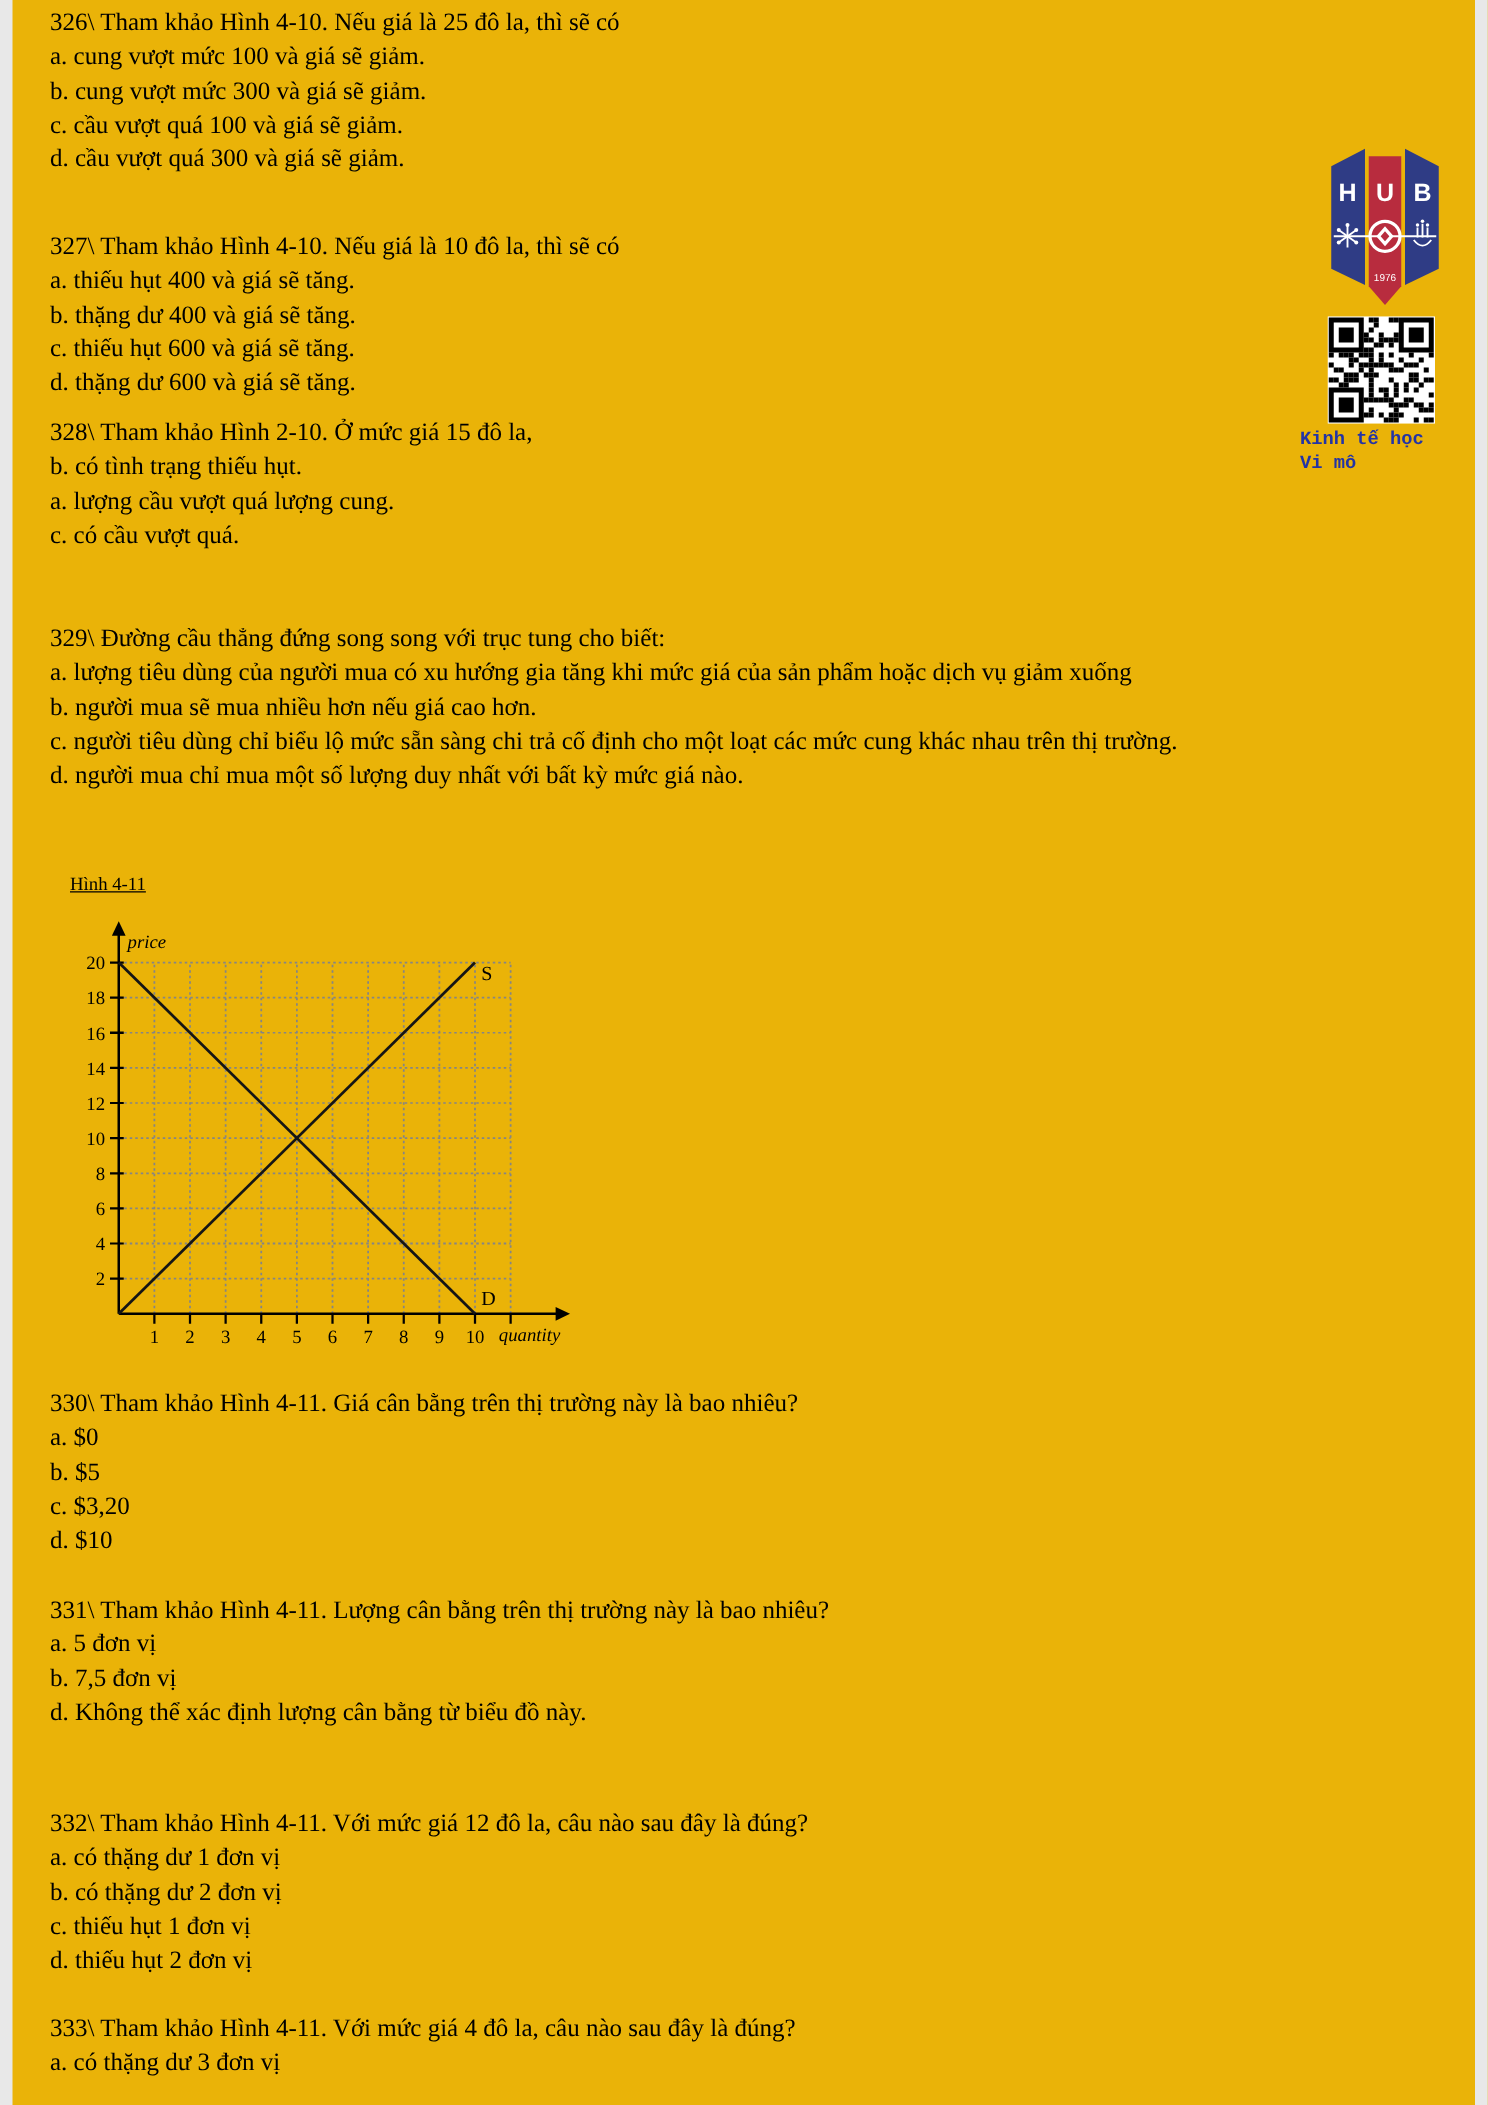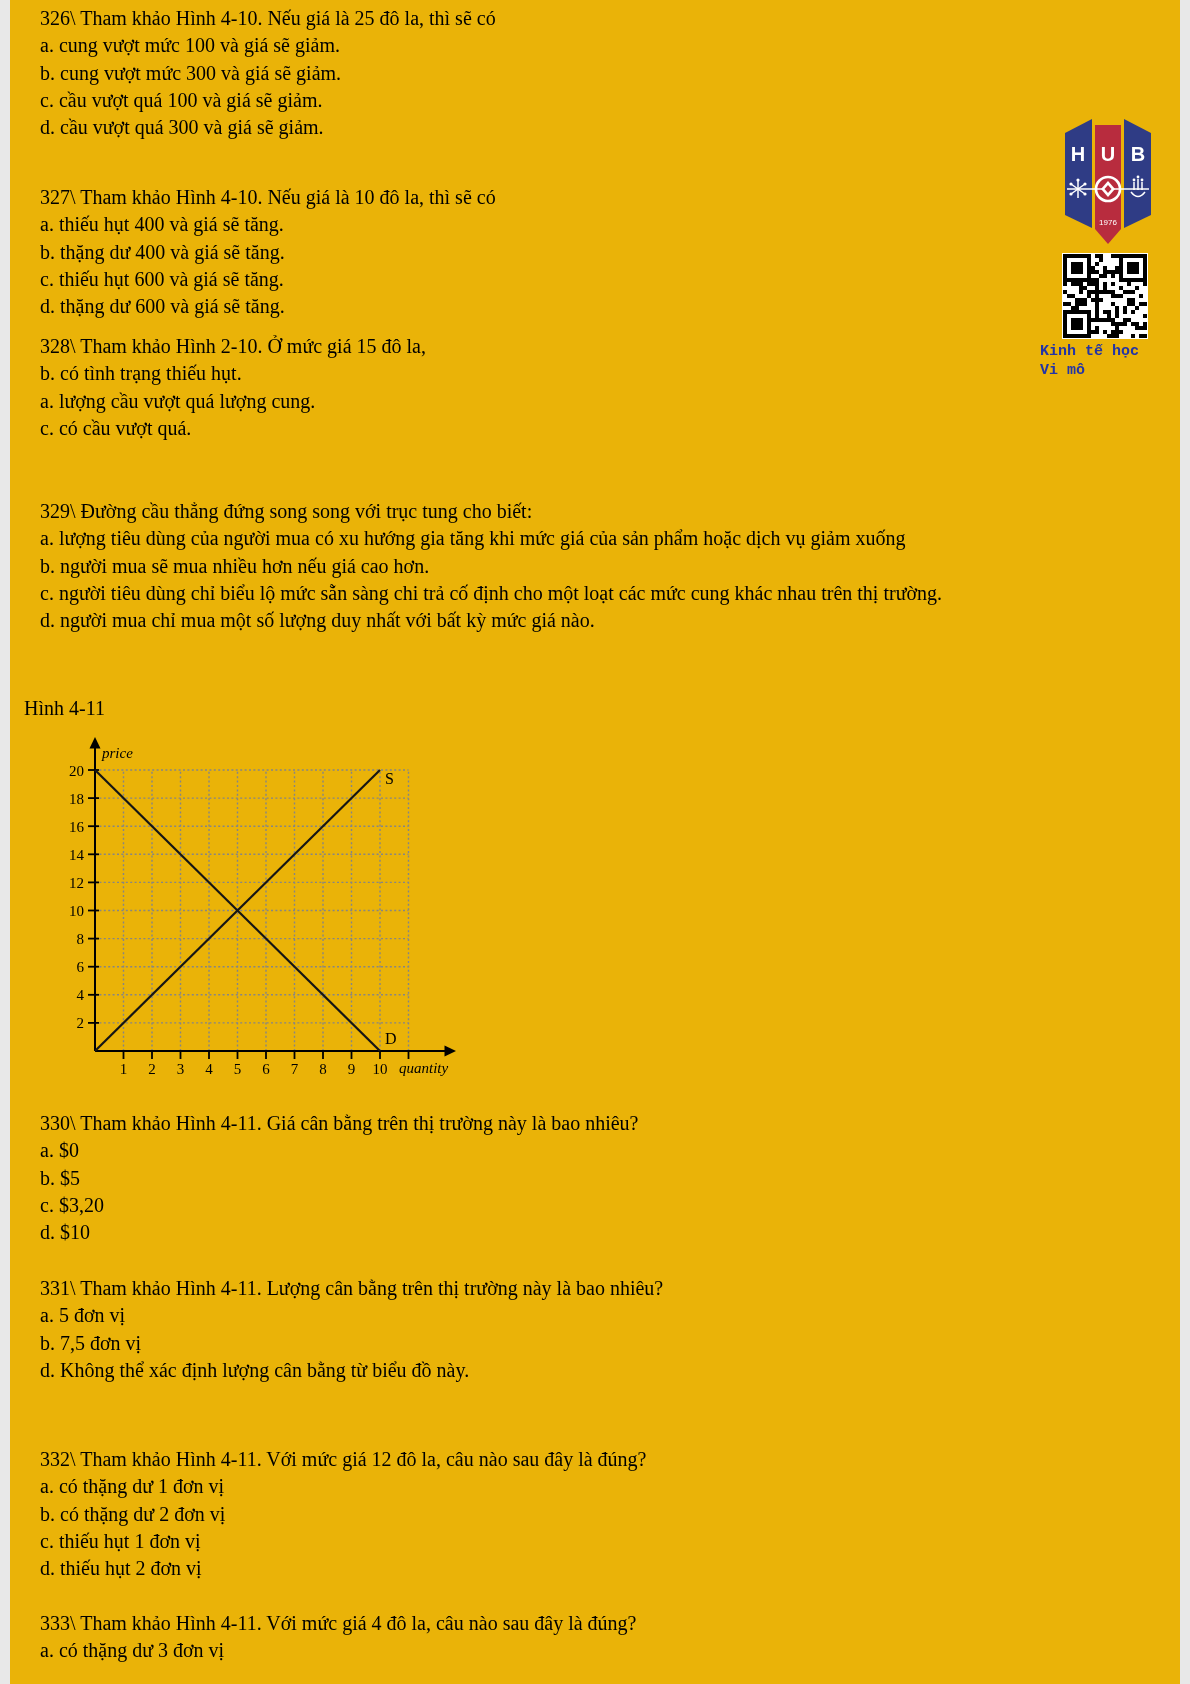--- a/index.html
+++ b/index.html
@@ -7,21 +7,21 @@
     position:relative;width:1170px;height:1684px;background:#eab308;
     font-family:"Liberation Serif","DejaVu Serif",serif;color:#000;
     overflow:hidden;margin:0 auto;
   }
   .q{
     position:absolute;left:30px;white-space:nowrap;
     font-size:20px;line-height:27.3px;
   }
   .line{white-space:nowrap;}
   .fig-title{
-    position:absolute;left:14px;font-size:20px;line-height:27px;white-space:nowrap;
+    position:absolute;left:46px;font-size:15px;line-height:27px;white-space:nowrap;text-decoration:underline;
   }
   .chart{position:absolute;left:45px;top:733px;width:420px;height:352px;}
   .chart svg{display:block;}
   .chart text{font-family:"Liberation Serif","DejaVu Serif",serif;}
   .grid{stroke:#858585;stroke-width:1.4;stroke-dasharray:2 2.4;fill:none;}
   .axis{stroke:#000;stroke-width:2;fill:none;}
   .tick{stroke:#000;stroke-width:1.8;}
   .curve{stroke:#151515;stroke-width:2.2;fill:none;}
   .ylab,.xlab{font-size:15px;fill:#000;}
   .axtitle{font-size:15px;font-style:italic;fill:#000;}

